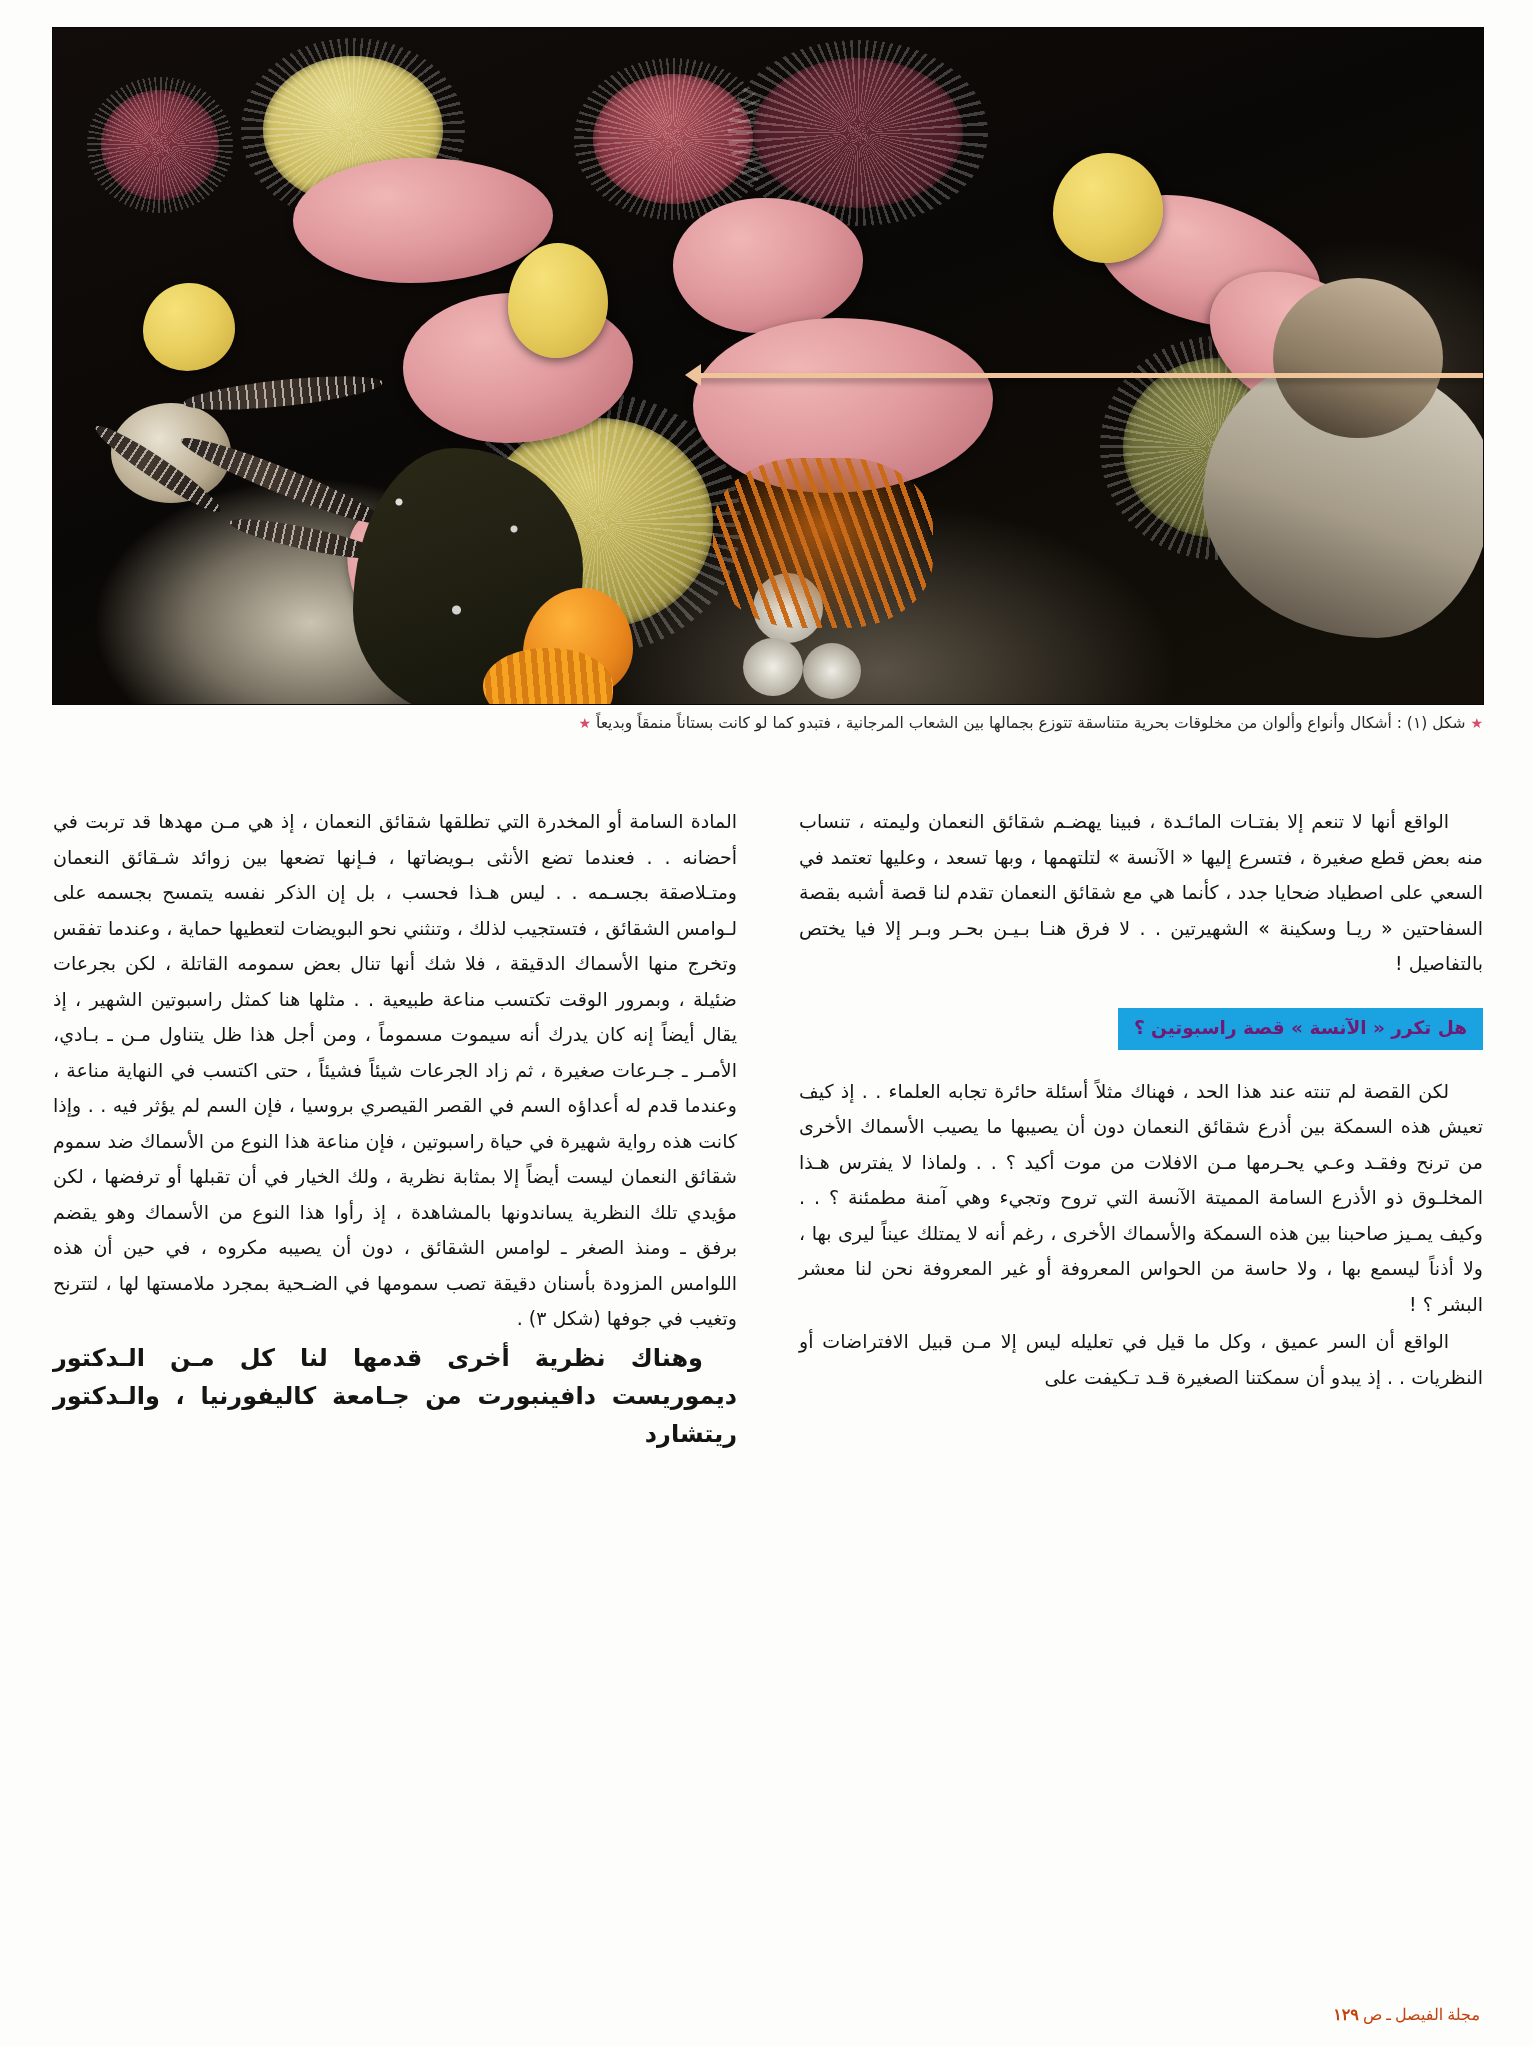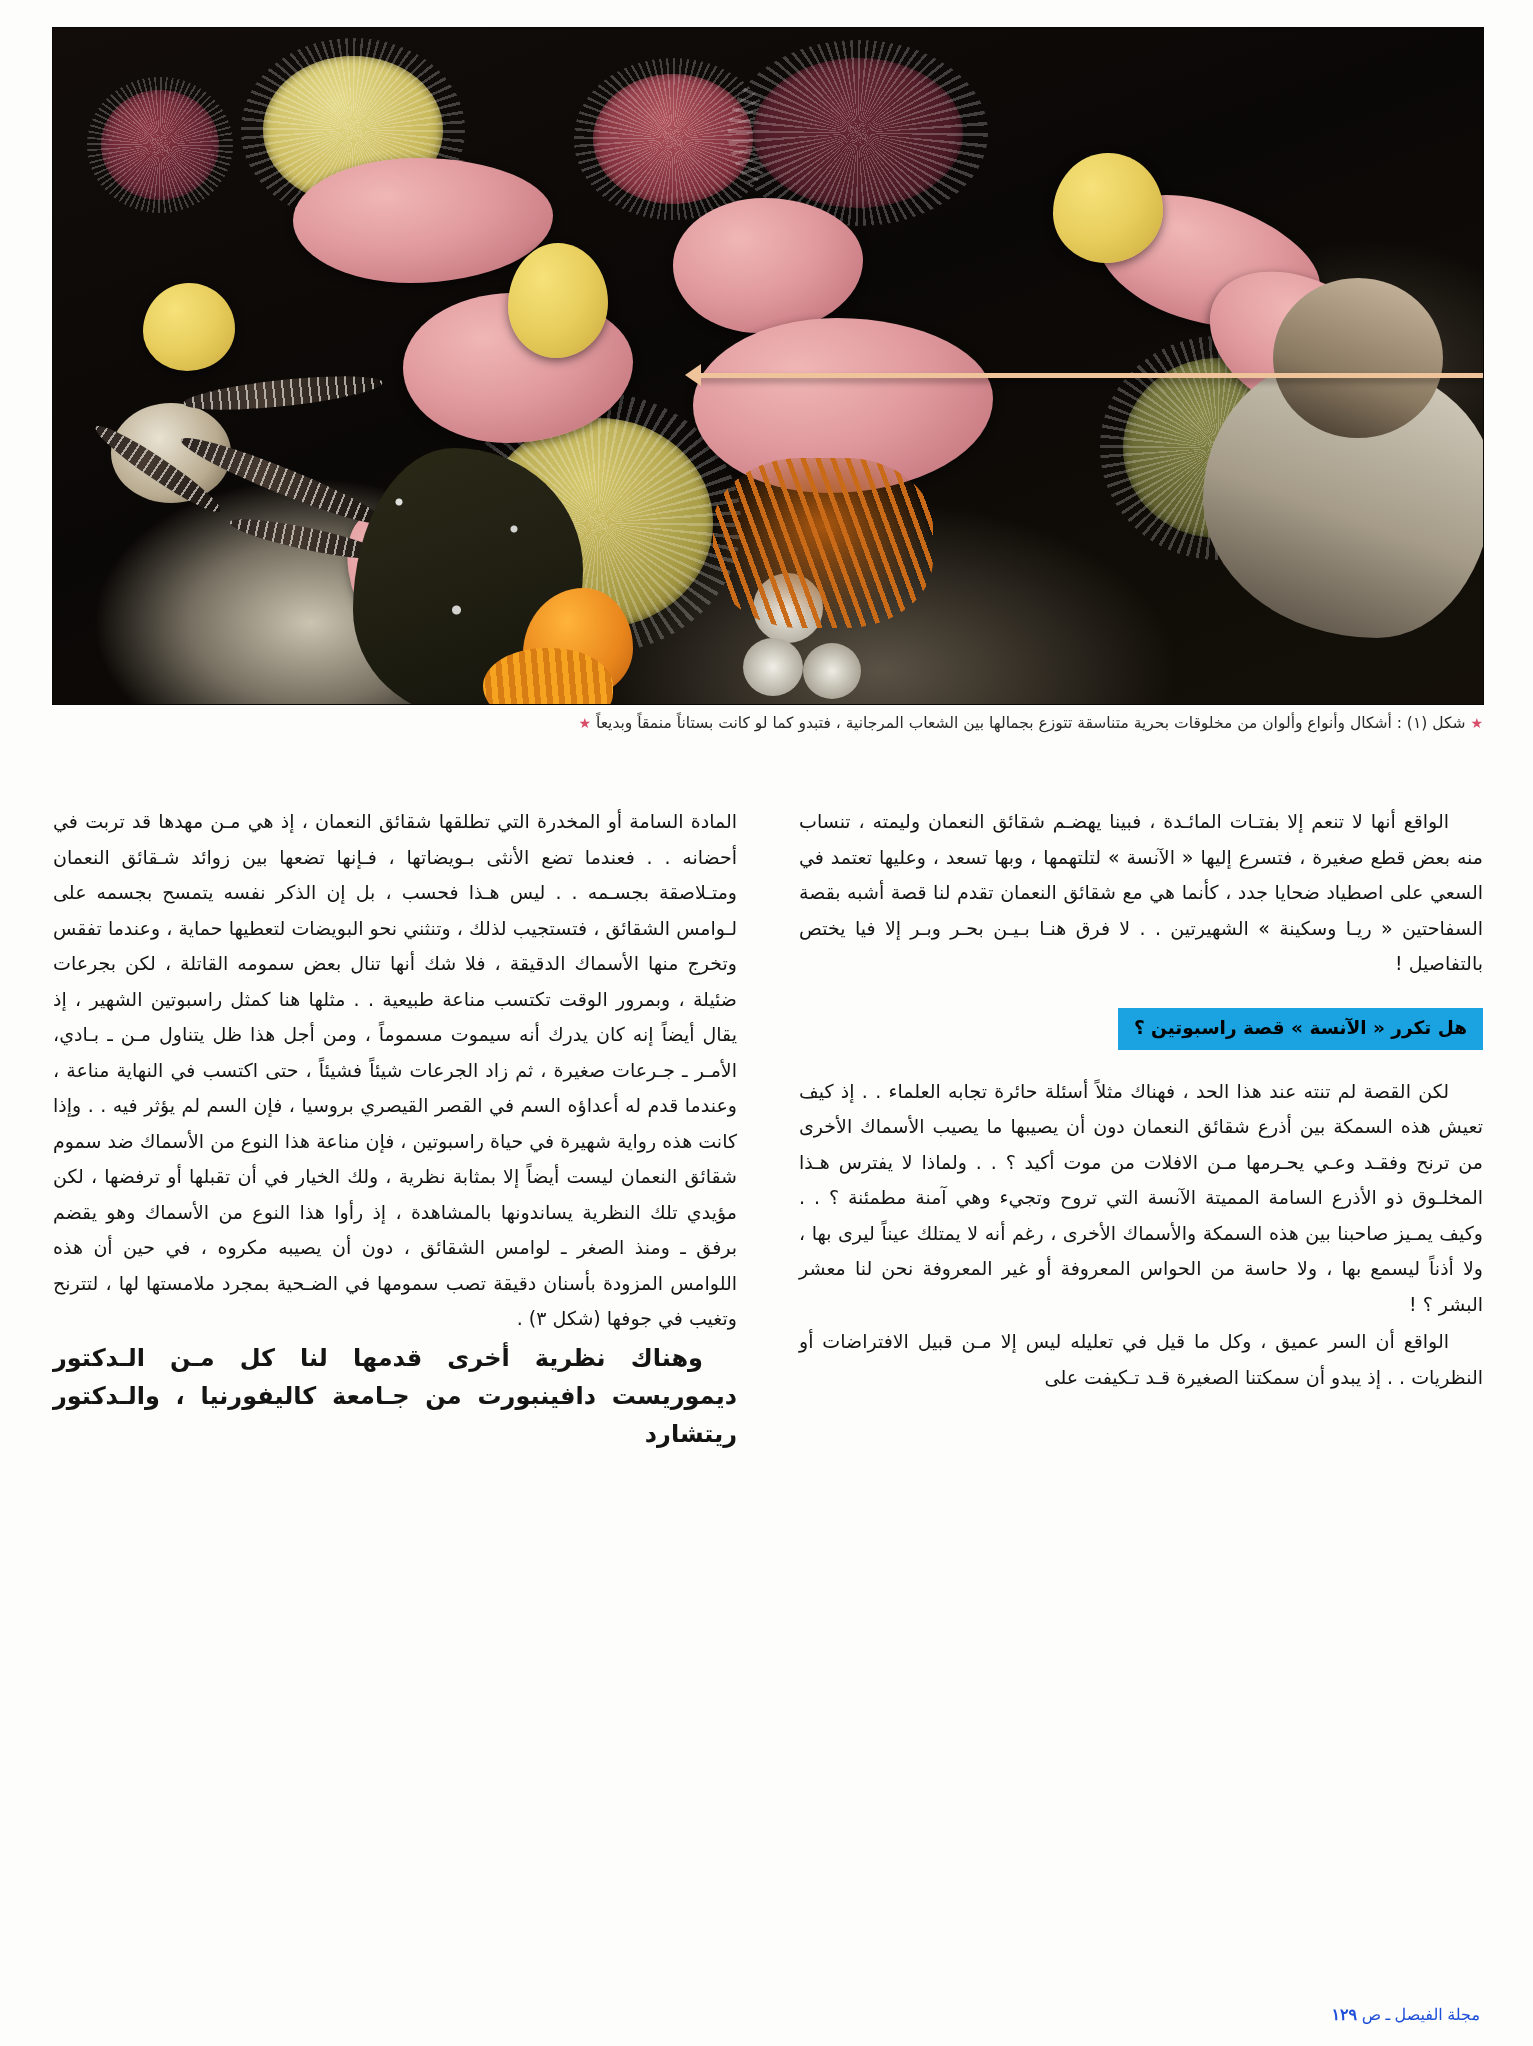--- a/index.html
+++ b/index.html
@@ -144,21 +144,21 @@
     color: #151515;
     font-family: "DejaVu Sans", "Liberation Sans", sans-serif;
     margin-top: 32px;
   }
   .col p { margin: 0 0 2px 0; }
   .indent { text-indent: 34px; }
 
   .heading-bar {
     display: block;
     background: #1aa3e0;
-    color: #000000;
+    color: #701a75;
     font-weight: bold;
     font-size: 18.5px;
     line-height: 34px;
     padding: 3px 16px 5px 16px;
     margin: 26px 0 24px auto;
     width: max-content;
     max-width: 100%;
     text-align: center;
     font-family: "DejaVu Sans", "Liberation Sans", sans-serif;
   }
@@ -168,22 +168,22 @@
     font-size: 24px;
     line-height: 38px;
   }
 
   
   .footer {
     position: absolute;
     right: 53px;
     bottom: 22px;
     font-size: 16px;
-    color: #1d4ed8;
-    font-family: Liberation Sans, sans-serif;
+    color: #c2410c;
+    font-family: Liberation Serif, serif;
     direction: rtl;
   }
   .footer .pageno { font-weight: bold; }
 </style>
 </head>
 <body>
 
 <div class="page">
 
   <div class="photo-wrap">

